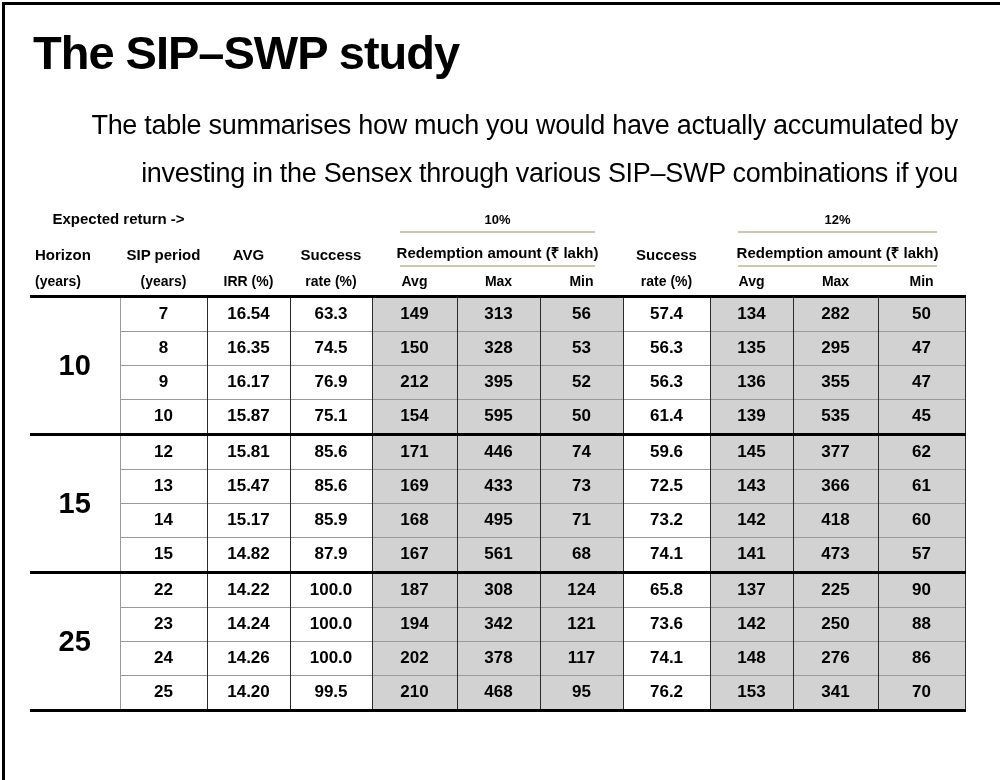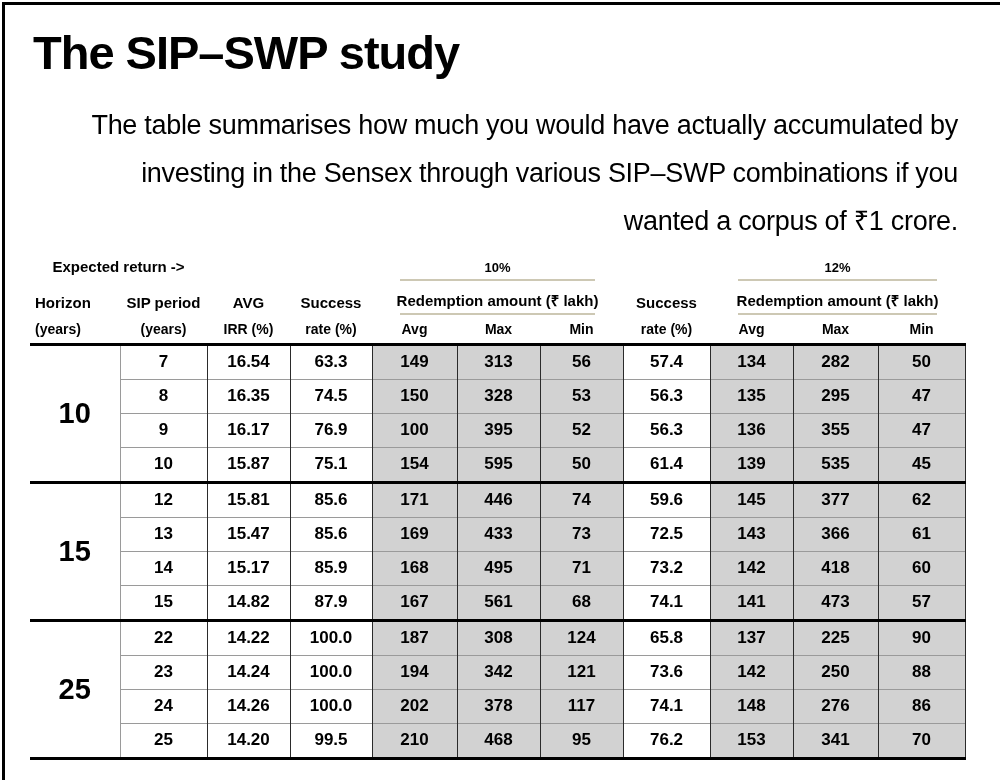--- a/index.html
+++ b/index.html
@@ -35,21 +35,20 @@
 </style>
 </head>
 <body>
 
 <div class="frame">
   <h1 class="title">The SIP–SWP study</h1>
 
   <p class="subtitle">
     <span>The table summarises how much you would have actually accumulated by</span>
     <span>investing in the Sensex through various SIP–SWP combinations if you</span>
-    <span>wanted a corpus of ₹1 crore.</span>
   </p>
 
   <table>
     <colgroup>
       <col style="width:90px">
         <col style="width:87px">
         <col style="width:83px">
         <col style="width:82px">
       <col style="width:85px">
         <col style="width:83px">
@@ -126,21 +125,21 @@
           <td class="g">53</td>
           <td>56.3</td>
           <td class="g">135</td>
           <td class="g">295</td>
           <td class="g">47</td>
         </tr>
         <tr>
           <td>9</td>
           <td>16.17</td>
           <td>76.9</td>
-          <td class="g">100</td>
+          <td class="g">212</td>
           <td class="g">395</td>
           <td class="g">52</td>
           <td>56.3</td>
           <td class="g">136</td>
           <td class="g">355</td>
           <td class="g">47</td>
         </tr>
         <tr class="group-end">
           <td>10</td>
           <td>15.87</td>

